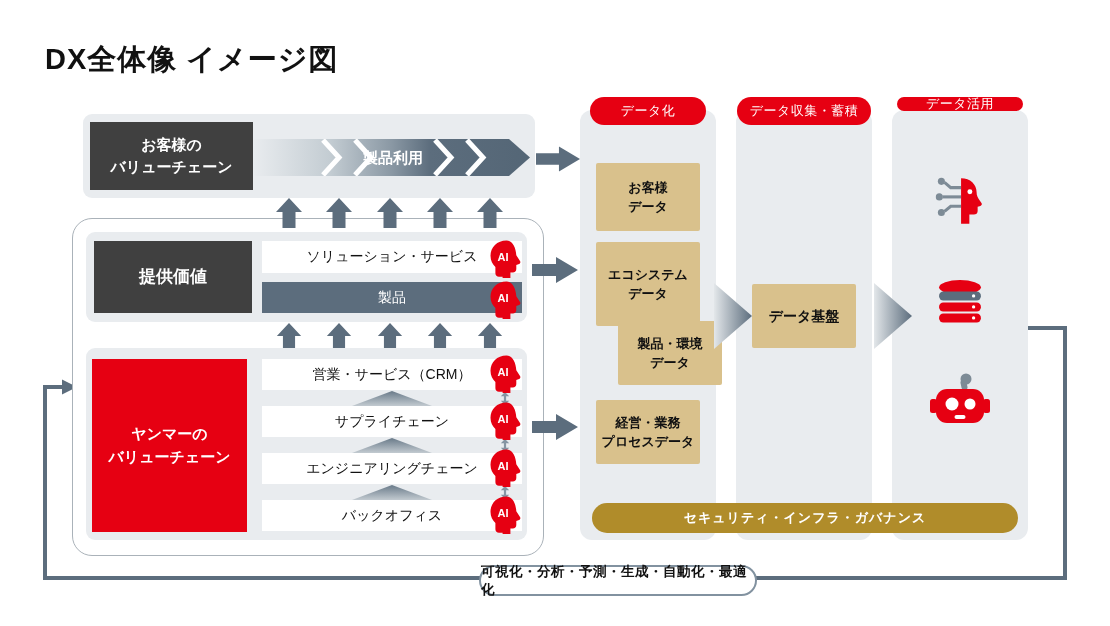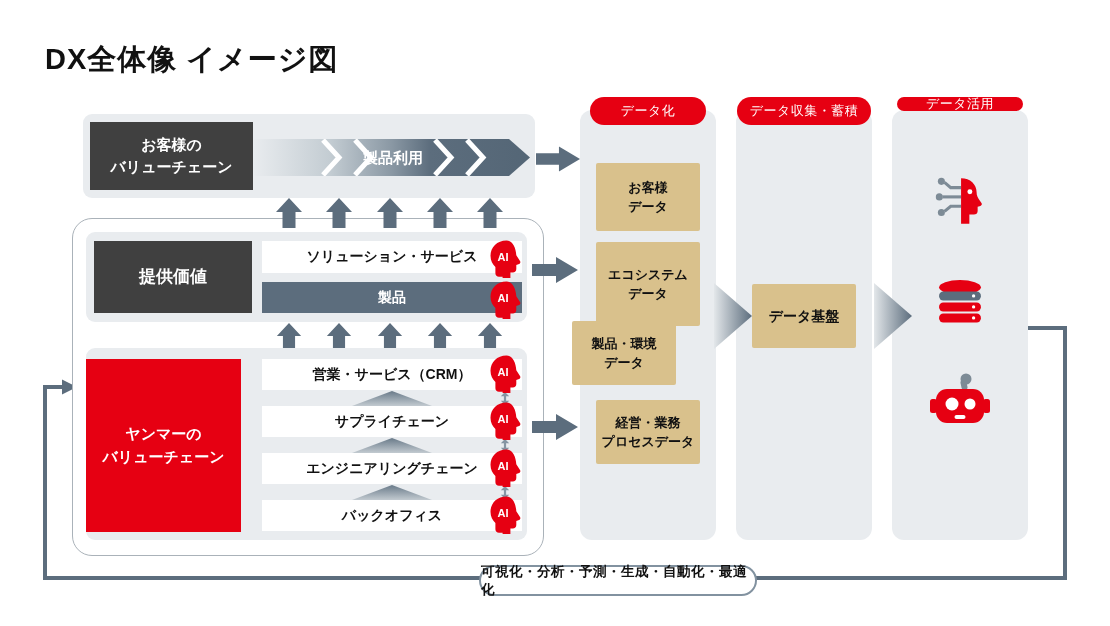--- a/index.html
+++ b/index.html
@@ -7,21 +7,21 @@
           font-family:"Liberation Sans","DejaVu Sans",sans-serif;color:#111;}
   .abs{position:absolute;}
   .title{font-size:29px;font-weight:800;letter-spacing:1px;color:#111;}
   .panel{background:#e9ecef;border-radius:9px;}
   .frame{border:1.5px solid #aab2b9;border-radius:20px;background:#fff;}
   .darkbox{background:#404040;color:#fff;font-weight:bold;display:flex;align-items:center;
            justify-content:center;text-align:center;white-space:pre-line;line-height:1.45;}
   .redbox{background:#e60012;color:#fff;font-weight:bold;display:flex;align-items:center;
           justify-content:center;text-align:center;white-space:pre-line;line-height:1.5;}
   .row{background:#fff;display:flex;align-items:center;justify-content:center;
-       font-weight:bold;font-size:14px;color:#111;}
+       font-weight:normal;font-size:14px;color:#111;}
   .row.dark{background:#5c6d7d;color:#fff;}
   .tanbox{background:#d9c18c;display:flex;align-items:center;justify-content:center;
           text-align:center;font-weight:bold;font-size:13px;color:#111;white-space:pre-line;
           line-height:1.5;border-radius:2px;}
   .pill{background:#e60012;color:#fff;border-radius:15px;display:flex;align-items:center;
         justify-content:center;font-weight:normal;font-size:13px;letter-spacing:0.5px;z-index:3;}
   .goldbar{background:#b08c2a;color:#fff;border-radius:16px;display:flex;align-items:center;
            justify-content:center;font-weight:bold;font-size:13px;letter-spacing:1px;z-index:3;}
   .looppill{background:#fff;border:2px solid #8292a0;border-radius:16px;display:flex;
             align-items:center;justify-content:center;font-weight:bold;font-size:13.5px;
@@ -148,21 +148,21 @@
       <use href="#sym-up"></use>
     </svg>
   <svg class="abs z2" style="left:427px;top:323px;width:26px;height:28px">
       <use href="#sym-up"></use>
     </svg>
   <svg class="abs z2" style="left:477px;top:323px;width:26px;height:28px">
       <use href="#sym-up"></use>
     </svg>
 
   <div class="abs panel z2" style="left:86px;top:348px;width:441px;height:192px"></div>
-  <div class="abs redbox z3" style="left:86px;top:359px;width:155px;height:173px;font-size:15px">ヤンマーの
+  <div class="abs redbox z3" style="left:92px;top:359px;width:155px;height:173px;font-size:15px">ヤンマーの
 バリューチェーン</div>
   <div class="abs row z3" style="left:262px;top:359px;width:260px;height:31px">営業・サービス（CRM）</div>
   <div class="abs row z3" style="left:262px;top:406px;width:260px;height:31px">サプライチェーン</div>
   <div class="abs row z3" style="left:262px;top:453px;width:260px;height:31px">エンジニアリングチェーン</div>
   <div class="abs row z3" style="left:262px;top:500px;width:260px;height:31px">バックオフィス</div>
   <svg class="abs z2" style="left:352px;top:391px;width:80px;height:15px">
       <use href="#sym-flat-tri"></use>
     </svg>
   <svg class="abs z2" style="left:352px;top:438px;width:80px;height:15px">
       <use href="#sym-flat-tri"></use>
@@ -195,21 +195,21 @@
   <svg class="abs z2" style="left:500px;top:486px;width:10px;height:13px">
       <use href="#sym-dbl"></use>
     </svg>
 
   <div class="abs panel z1" style="left:580px;top:110px;width:136px;height:430px;border-radius:12px"></div>
   <div class="abs pill" style="left:590px;top:97px;width:116px;height:28px">データ化</div>
   <div class="abs tanbox z2" style="left:596px;top:163px;width:104px;height:68px">お客様
 データ</div>
   <div class="abs tanbox z2" style="left:596px;top:242px;width:104px;height:84px">エコシステム
 データ</div>
-  <div class="abs tanbox z2" style="left:572px;top:321px;width:104px;height:64px">製品・環境
+  <div class="abs tanbox z2" style="left:618px;top:321px;width:104px;height:64px">製品・環境
 データ</div>
   <div class="abs tanbox z2" style="left:596px;top:400px;width:104px;height:64px">経営・業務
 プロセスデータ</div>
 
   <div class="abs panel z1" style="left:736px;top:110px;width:136px;height:430px;border-radius:12px"></div>
   <div class="abs pill" style="left:737px;top:97px;width:134px;height:28px">データ収集・蓄積</div>
   <div class="abs tanbox z2" style="left:752px;top:284px;width:104px;height:64px;font-size:14px">データ基盤</div>
   <svg class="abs z2" style="left:714px;top:283px;width:38px;height:66px">
       <use href="#sym-col-tri"></use>
     </svg>
@@ -251,16 +251,17 @@
     <circle cx="36" cy="7" r="5.5" fill="#7d8b96"></circle>
     <rect x="0" y="27" width="7" height="14" rx="2.5" fill="#e60012"></rect>
     <rect x="53" y="27" width="7" height="14" rx="2.5" fill="#e60012"></rect>
     <rect x="6" y="17" width="48" height="34" rx="11" fill="#e60012"></rect>
     <circle cx="22" cy="32" r="6.5" fill="#fff"></circle>
     <circle cx="40" cy="32" r="5.5" fill="#fff"></circle>
     <rect x="24.5" y="43" width="11" height="4" rx="2" fill="#fff"></rect>
   </svg>
   <div class="abs iconlabel" style="left:930px;top:430px;width:60px">RPA</div>
 
+  <div class="abs goldbar" style="left:592px;top:503px;width:426px;height:30px">セキュリティ・インフラ・ガバナンス</div>
 
   <div class="abs looppill" style="left:463px;top:565px;width:274px;height:27px">可視化・分析・予測・生成・自動化・最適化</div>
 
 </div>
 
 </body></html>

